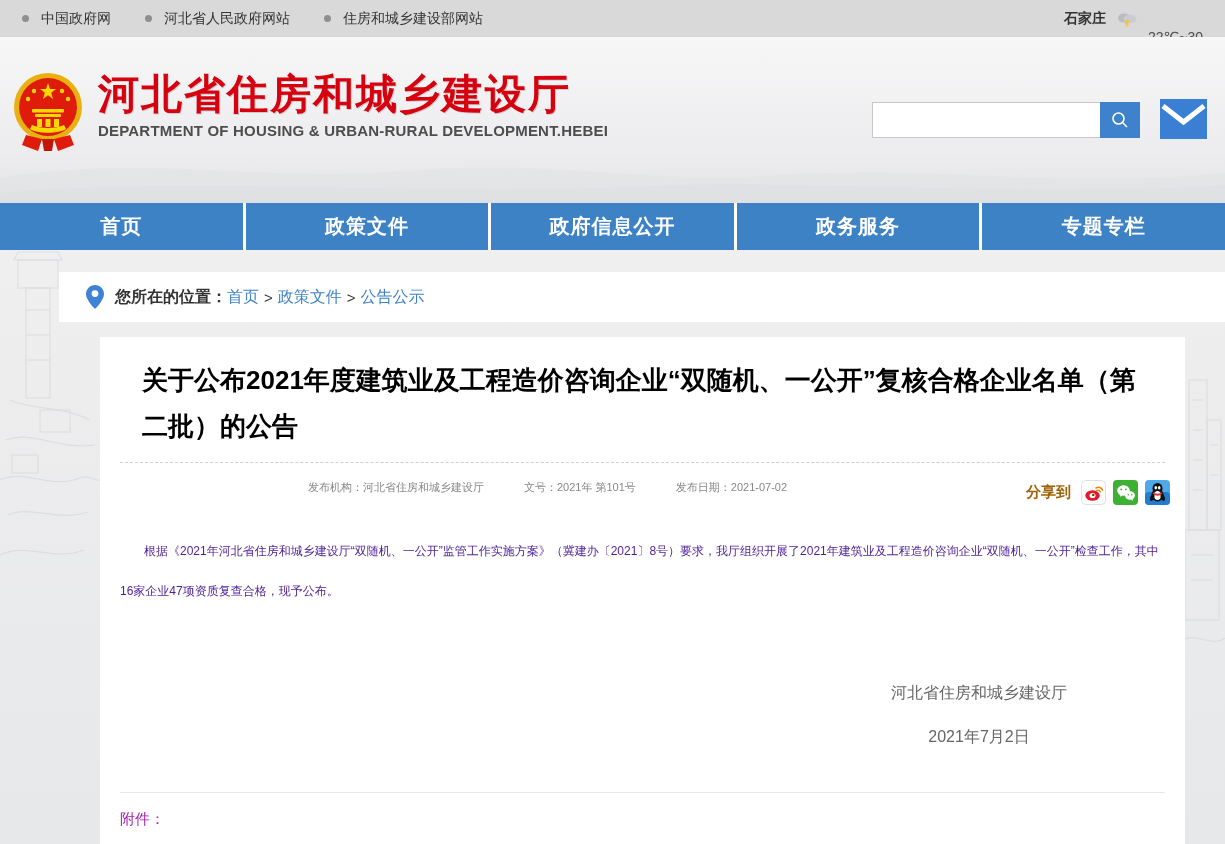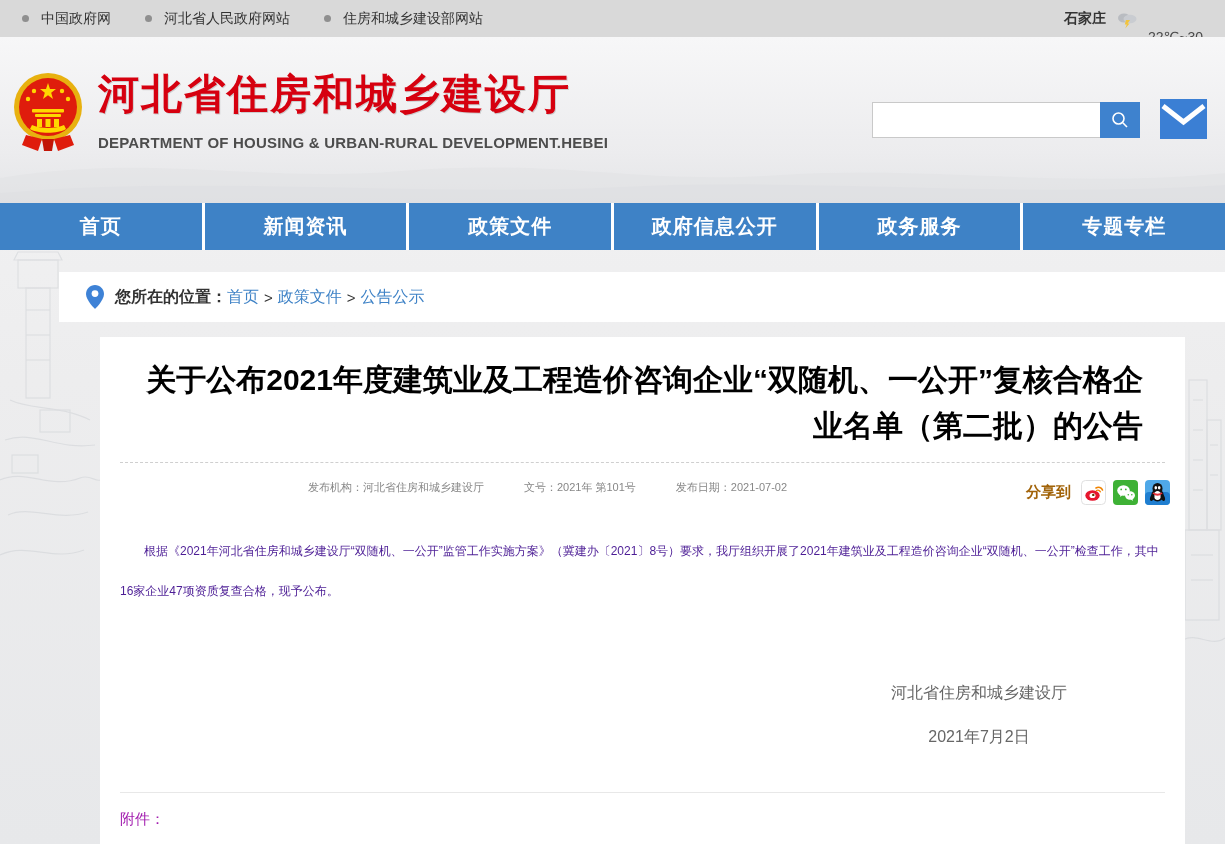--- a/index.html
+++ b/index.html
@@ -19,21 +19,21 @@
   .weather .temp { color:#4a4a4a;margin-top:36px; }
 
   
   .banner { position:relative; height:166px; overflow:hidden;
             background:linear-gradient(180deg,#f7f7f8 0%,#ececee 70%,#e4e5e7 100%); }
   .mountains { position:absolute; left:0; bottom:0; width:100%; height:80px; opacity:.55; }
   .logo-wrap { position:absolute; left:12px; top:34px; display:flex; align-items:flex-start; gap:14px; }
   .emblem { width:72px; height:82px; }
   .site-name { font-size:41px; font-weight:bold; color:#d6000f; letter-spacing:2px; line-height:1.15;
                text-shadow:1px 1px 0 rgba(0,0,0,.15); }
-  .site-name-en { font-size:15px; font-weight:bold; color:#4d4d4d; margin-top:16px; letter-spacing:.2px; }
+  .site-name-en { font-size:15px; font-weight:bold; color:#4d4d4d; margin-top:4px; letter-spacing:.2px; }
   .search-area { position:absolute; right:18px; top:63px; display:flex; align-items:center; }
   .search-input { width:228px; height:36px; border:1px solid #c9c9c9; border-right:none; background:#fff;
                   padding:0 10px; font-size:14px; outline:none; }
   .search-btn { width:40px; height:36px; background:#3e82ce; border:none; cursor:pointer;
                 display:flex; align-items:center; justify-content:center; }
   .mail-btn { width:47px; height:40px; margin-left:20px; cursor:pointer; position:relative; top:-1px; }
 
   
   .nav { display:flex; height:47px; background:#3e82c6; }
   .nav-item { flex:1; display:flex; align-items:center; justify-content:center; color:#fff;
@@ -43,22 +43,22 @@
 
   
   .crumb-bar { position:relative; margin:22px 0 0 59px; width:1201px; height:50px; background:#fff;
                display:flex; align-items:center; padding-left:27px; z-index:2; }
   .crumb-label { font-size:16px; font-weight:bold; color:#333; margin-left:11px; }
   .crumb-link { font-size:16px; color:#3e82c6; text-decoration:none; cursor:pointer; }
   .crumb-sep { font-size:15px; color:#333; margin:0 5px; }
 
   
   .card { position:relative; margin:15px 0 0 100px; width:1085px; height:520px; background:#fff; z-index:2; }
-  .article-title { padding:20px 42px 0; font-size:30px; font-weight:bold; color:#000;
-                   text-align:right; line-height:46px; }
+  .article-title { padding:20px 42px 0; font-size:26px; font-weight:bold; color:#000;
+                   text-align:left; line-height:46px; }
   .dashed-sep { margin:13px 20px 0; border-bottom:1px dashed #cfcfcf; }
   .meta-row { position:relative; margin-top:17px; height:28px; }
   .meta-center { display:flex; justify-content:center; align-items:center; gap:40px; margin-right:190px;
                  font-size:11px; color:#878787; }
   .share { position:absolute; right:15px; top:0; display:flex; align-items:center; gap:7px; }
   .share-label { font-size:15px; font-weight:bold; color:#a16207; margin-right:3px; }
   .share-ico { width:25px; height:25px; cursor:pointer; display:block; }
   .body-text { margin:23px 20px 0; font-size:12px; color:#4c1d95; line-height:40px; text-indent:2em; }
   .signature { margin-top:72px; text-align:right; padding-right:118px; }
   .signature-inner { display:inline-block; text-align:center; font-size:16px; color:#666; }
@@ -143,21 +143,20 @@
       </button>
       <svg class="mail-btn" viewBox="0 0 47 40">
         <rect x="0" y="0" width="47" height="40" fill="#3b7fd4"></rect>
         <polyline points="3,7 23.5,23 44,7" fill="none" stroke="#fff" stroke-width="5"></polyline>
       </svg>
     </div>
   </div>
 
   <nav class="nav">
     <div class="nav-item">首页</div>
-    <div class="nav-item">新闻资讯</div>
     <div class="nav-item">政策文件</div>
     <div class="nav-item">政府信息公开</div>
     <div class="nav-item">政务服务</div>
     <div class="nav-item">专题专栏</div>
   </nav>
 
   <div class="crumb-bar">
     <svg width="18" height="24" viewBox="0 0 18 24">
       <path d="M9,0 C4,0 0,4 0,9 C0,15.5 9,24 9,24 C9,24 18,15.5 18,9 C18,4 14,0 9,0 Z" fill="#3e82d6"></path>
       <circle cx="9" cy="8.6" r="3.4" fill="#fff"></circle>

